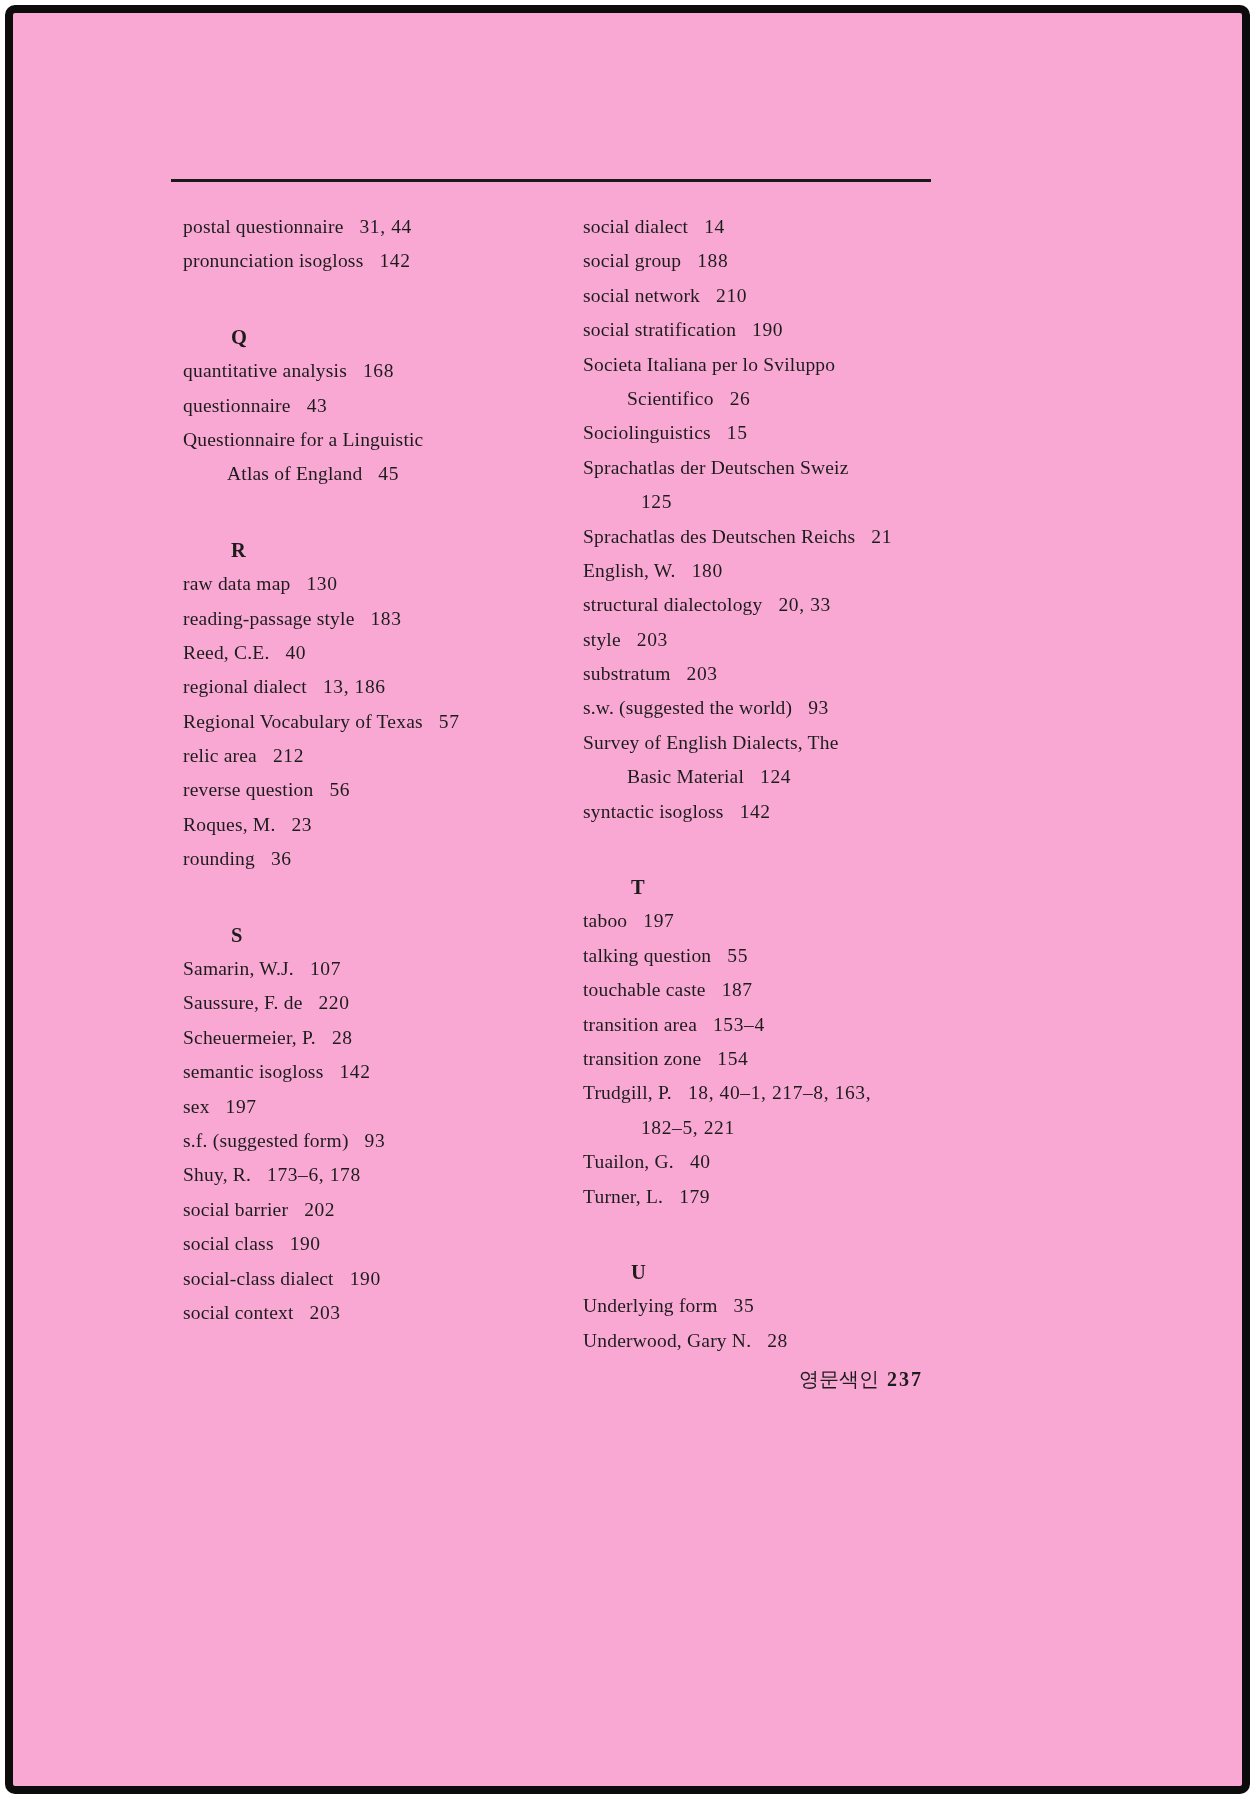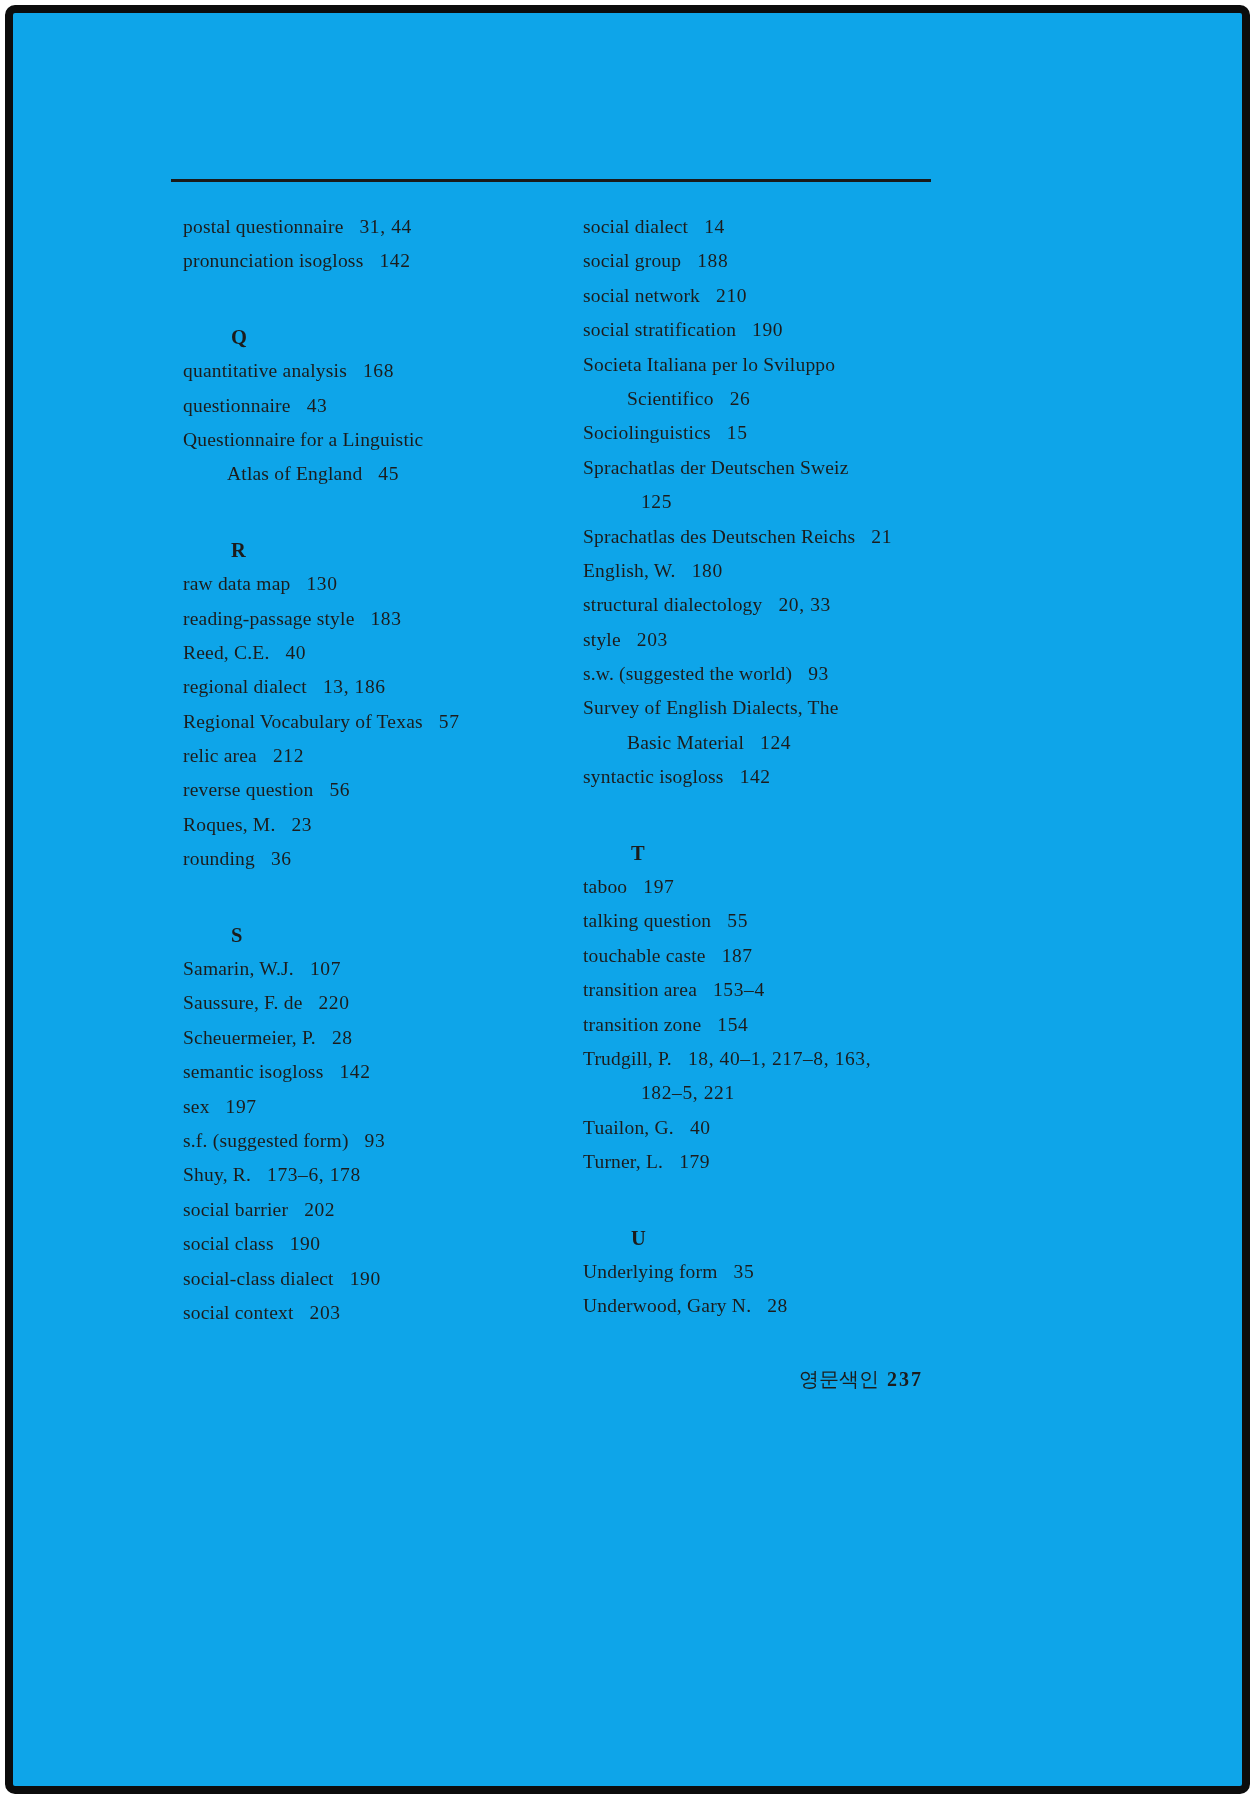--- a/index.html
+++ b/index.html
@@ -16,21 +16,21 @@
     overflow: hidden;
   }
   .scan-frame {
     position: absolute;
     left: 5px;
     top: 5px;
     width: 1245px;
     height: 1789px;
     border: 8px solid #0c0c0c;
     border-radius: 10px;
-    background: #0ea5e9;
+    background: #f9a8d4;
     box-sizing: border-box;
   }
   .top-rule {
     position: absolute;
     left: 158px;
     top: 166px;
     width: 760px;
     height: 3px;
     background: #1a1a1a;
   }
@@ -118,20 +118,21 @@
       <div class="row entry"><span class="term">social stratification</span><span class="pages">190</span></div>
       <div class="row entry"><span class="term">Societa Italiana per lo Sviluppo</span></div>
       <div class="row cont"><span class="term">Scientifico</span><span class="pages">26</span></div>
       <div class="row entry"><span class="term">Sociolinguistics</span><span class="pages">15</span></div>
       <div class="row entry"><span class="term">Sprachatlas der Deutschen Sweiz</span></div>
       <div class="row cont"><span class="pages">125</span></div>
       <div class="row entry"><span class="term">Sprachatlas des Deutschen Reichs</span><span class="pages">21</span></div>
       <div class="row entry"><span class="term">English, W.</span><span class="pages">180</span></div>
       <div class="row entry"><span class="term">structural dialectology</span><span class="pages">20, 33</span></div>
       <div class="row entry"><span class="term">style</span><span class="pages">203</span></div>
+      <div class="row entry"><span class="term">substratum</span><span class="pages">203</span></div>
       <div class="row entry"><span class="term">s.w. (suggested the world)</span><span class="pages">93</span></div>
       <div class="row entry"><span class="term">Survey of English Dialects, The</span></div>
       <div class="row cont"><span class="term">Basic Material</span><span class="pages">124</span></div>
       <div class="row entry"><span class="term">syntactic isogloss</span><span class="pages">142</span></div>
       <div class="row gap"></div>
       <div class="row header"><span class="hdr">T</span></div>
       <div class="row entry"><span class="term">taboo</span><span class="pages">197</span></div>
       <div class="row entry"><span class="term">talking question</span><span class="pages">55</span></div>
       <div class="row entry"><span class="term">touchable caste</span><span class="pages">187</span></div>
       <div class="row entry"><span class="term">transition area</span><span class="pages">153–4</span></div>

